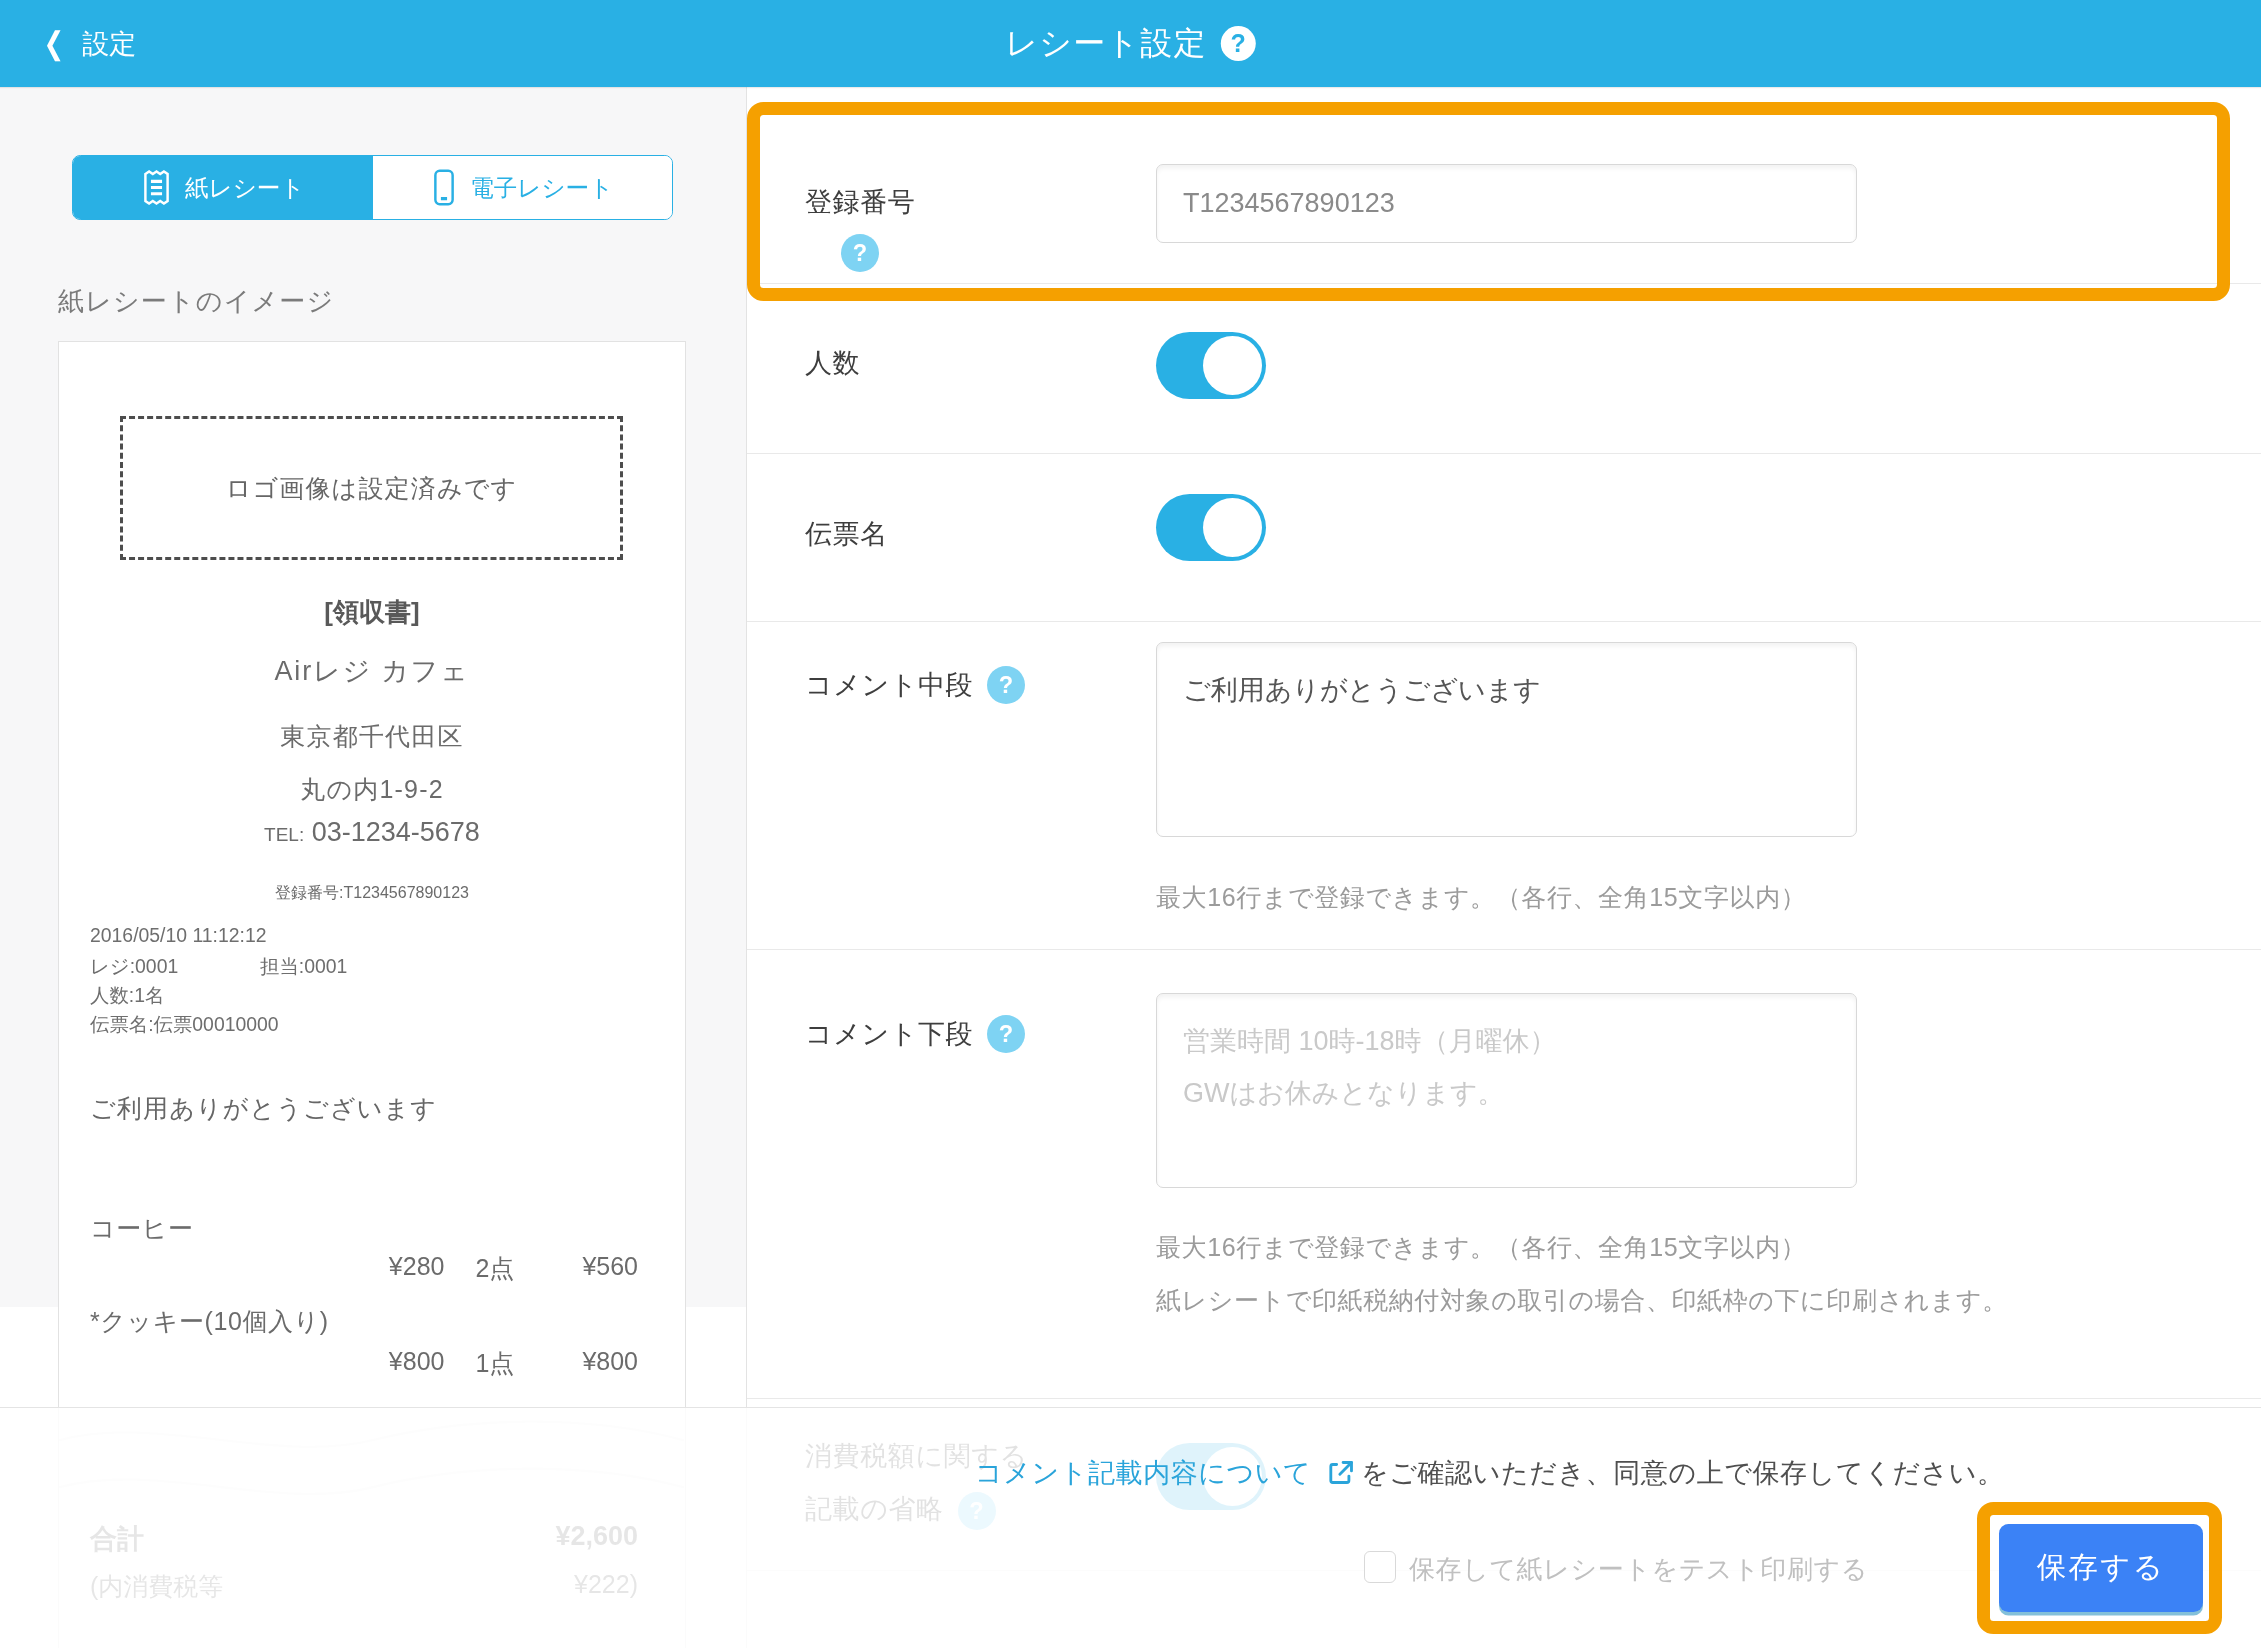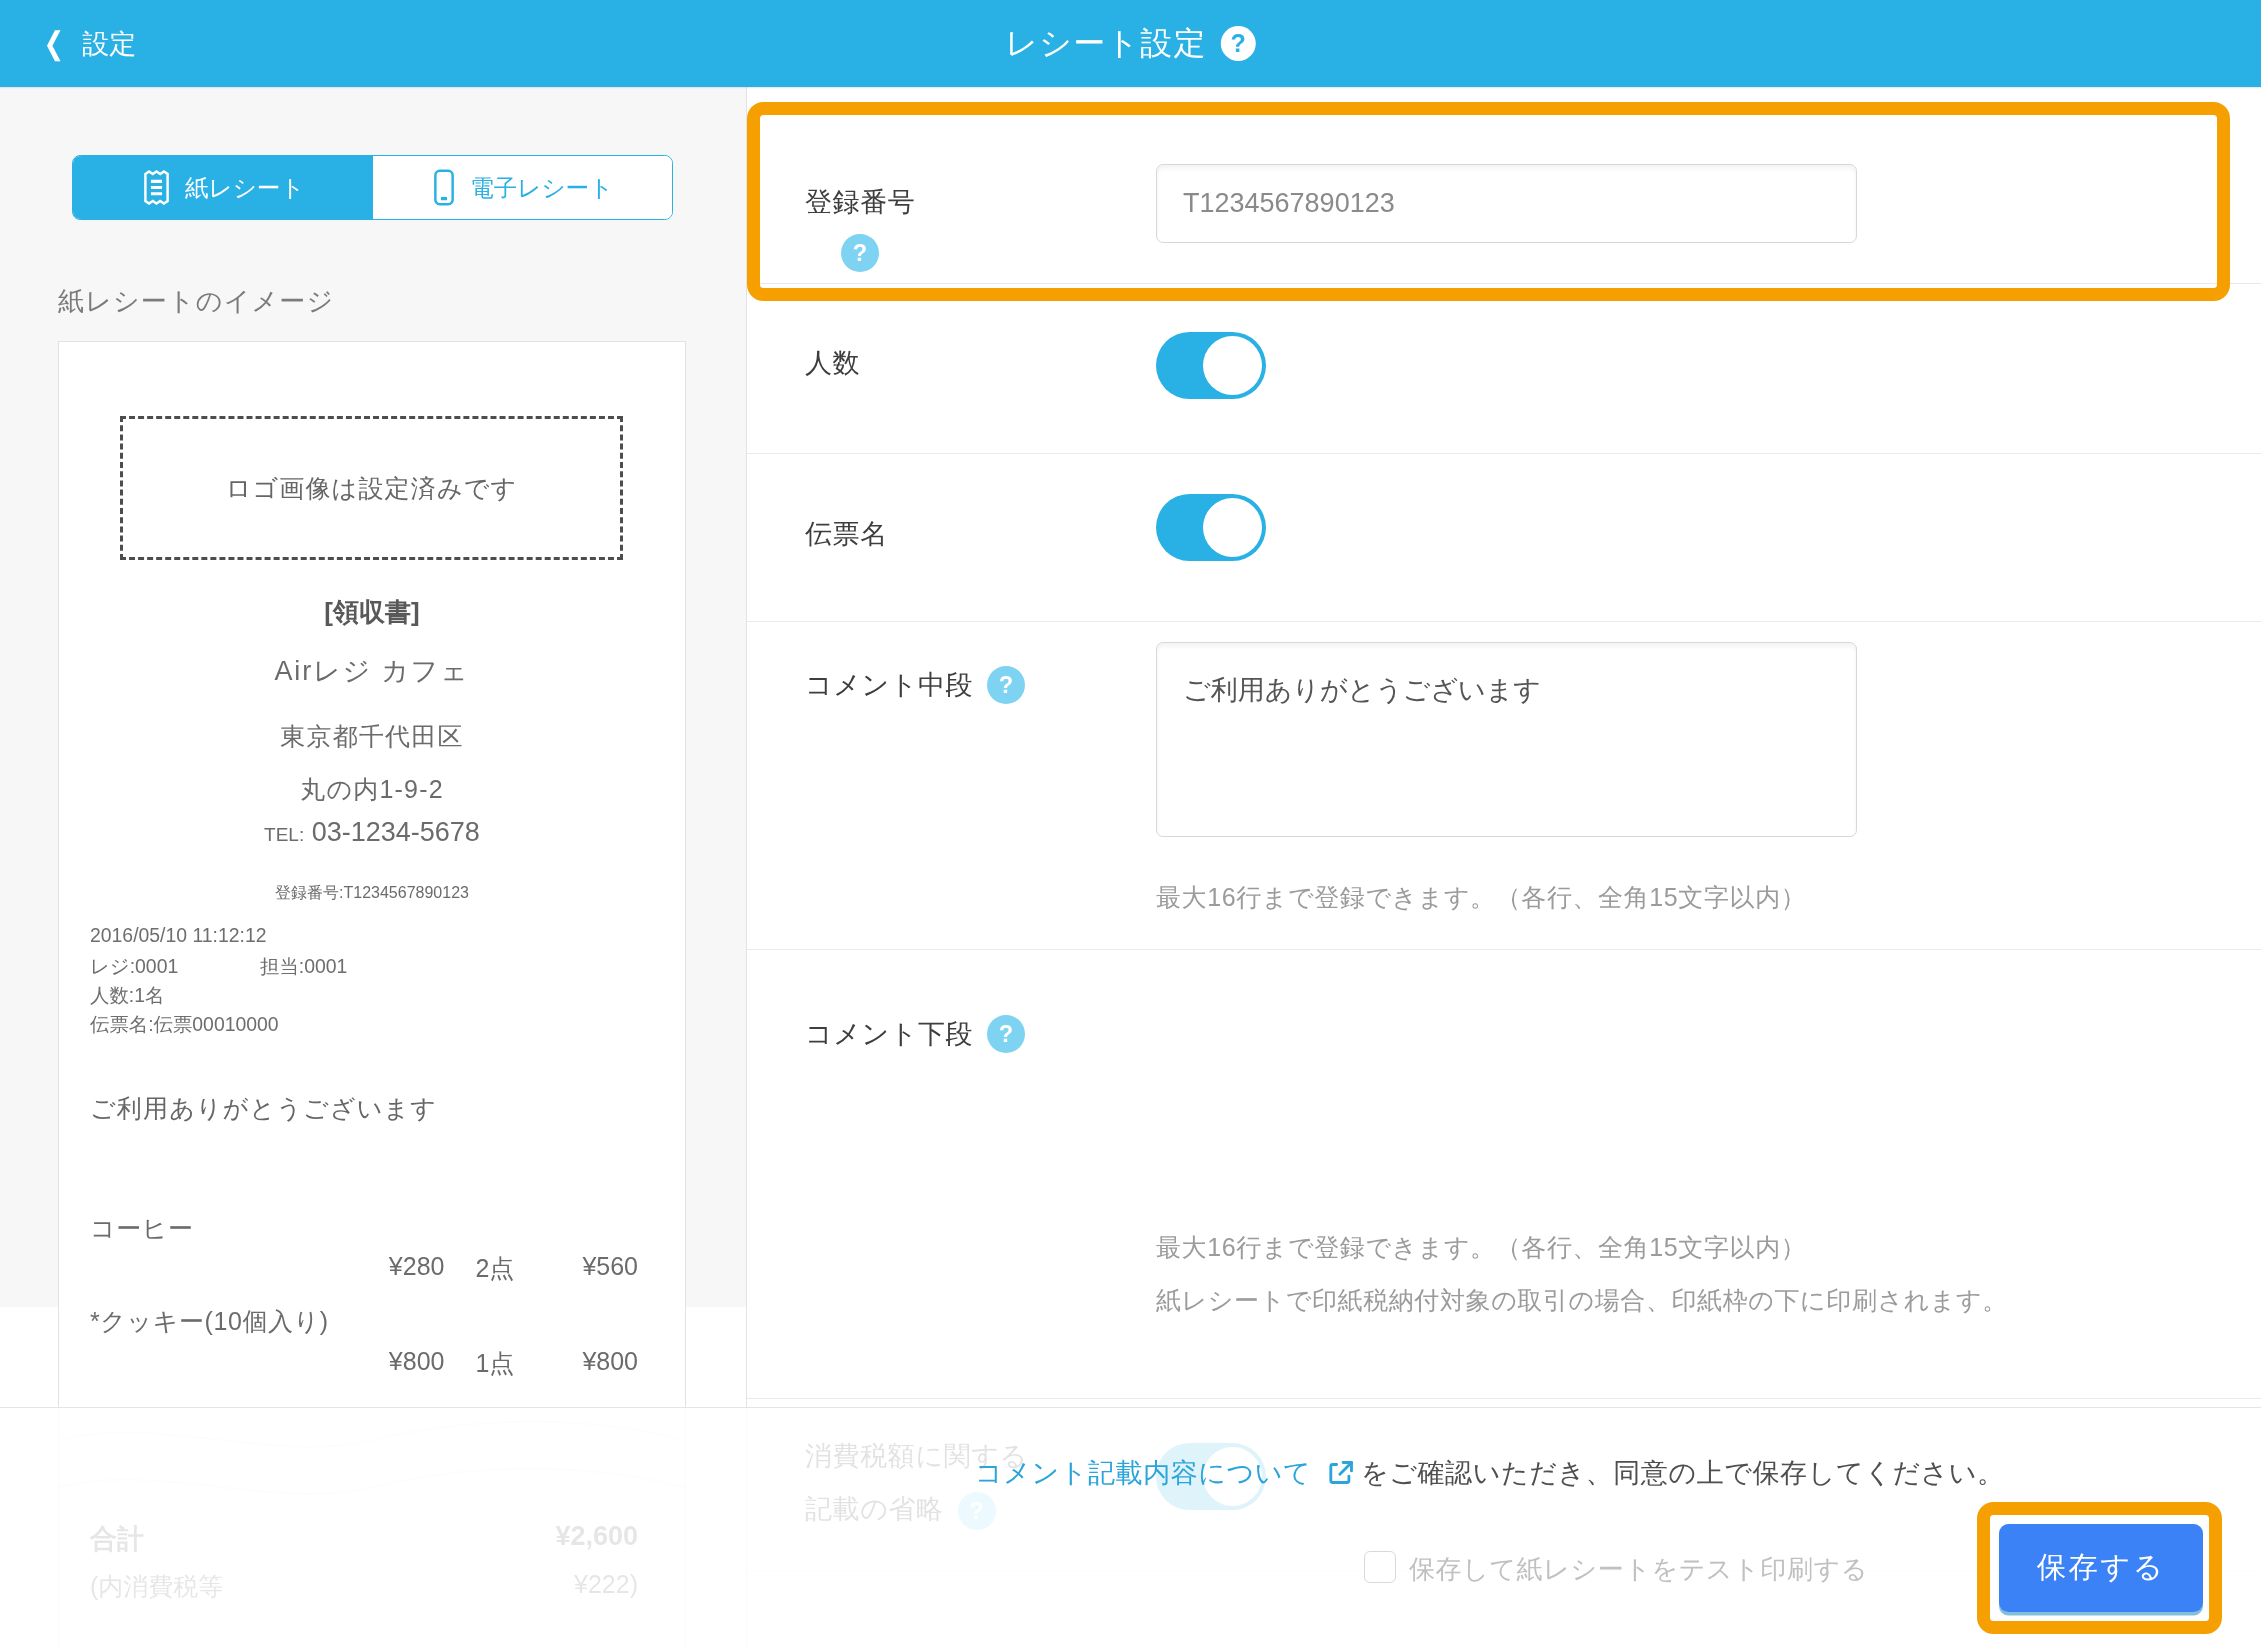--- a/index.html
+++ b/index.html
@@ -238,20 +238,22 @@
       <span class="help-badge">?</span>
     </div>
     <textarea class="text-area" style="top: 555px;">ご利用ありがとうございます</textarea>
     <div class="f-note" style="top:791px;">最大16行まで登録できます。（各行、全角15文字以内）</div>
     <div class="divider" style="top:862px;"></div>
 
     <div class="f-label" style="top:928px;">
       <span>コメント下段</span>
       <span class="help-badge">?</span>
     </div>
+    <textarea class="text-area" style="top: 906px;" placeholder="営業時間 10時-18時（月曜休）
+GWはお休みとなります。"></textarea>
     <div class="f-note" style="top:1141px;">最大16行まで登録できます。（各行、全角15文字以内）</div>
     <div class="f-note" style="top:1194px; width:1036px;">紙レシートで印紙税納付対象の取引の場合、印紙枠の下に印刷されます。</div>
     <div class="divider" style="top:1311px;"></div>
 
     <div class="f-label-2line" style="top:1343px;">
       <span>消費税額に関する</span><br>
       <span>記載の省略</span><span class="help-badge inline-help">?</span>
     </div>
     <div class="toggle" style="top:1356px;">
       <span class="knob"></span>

